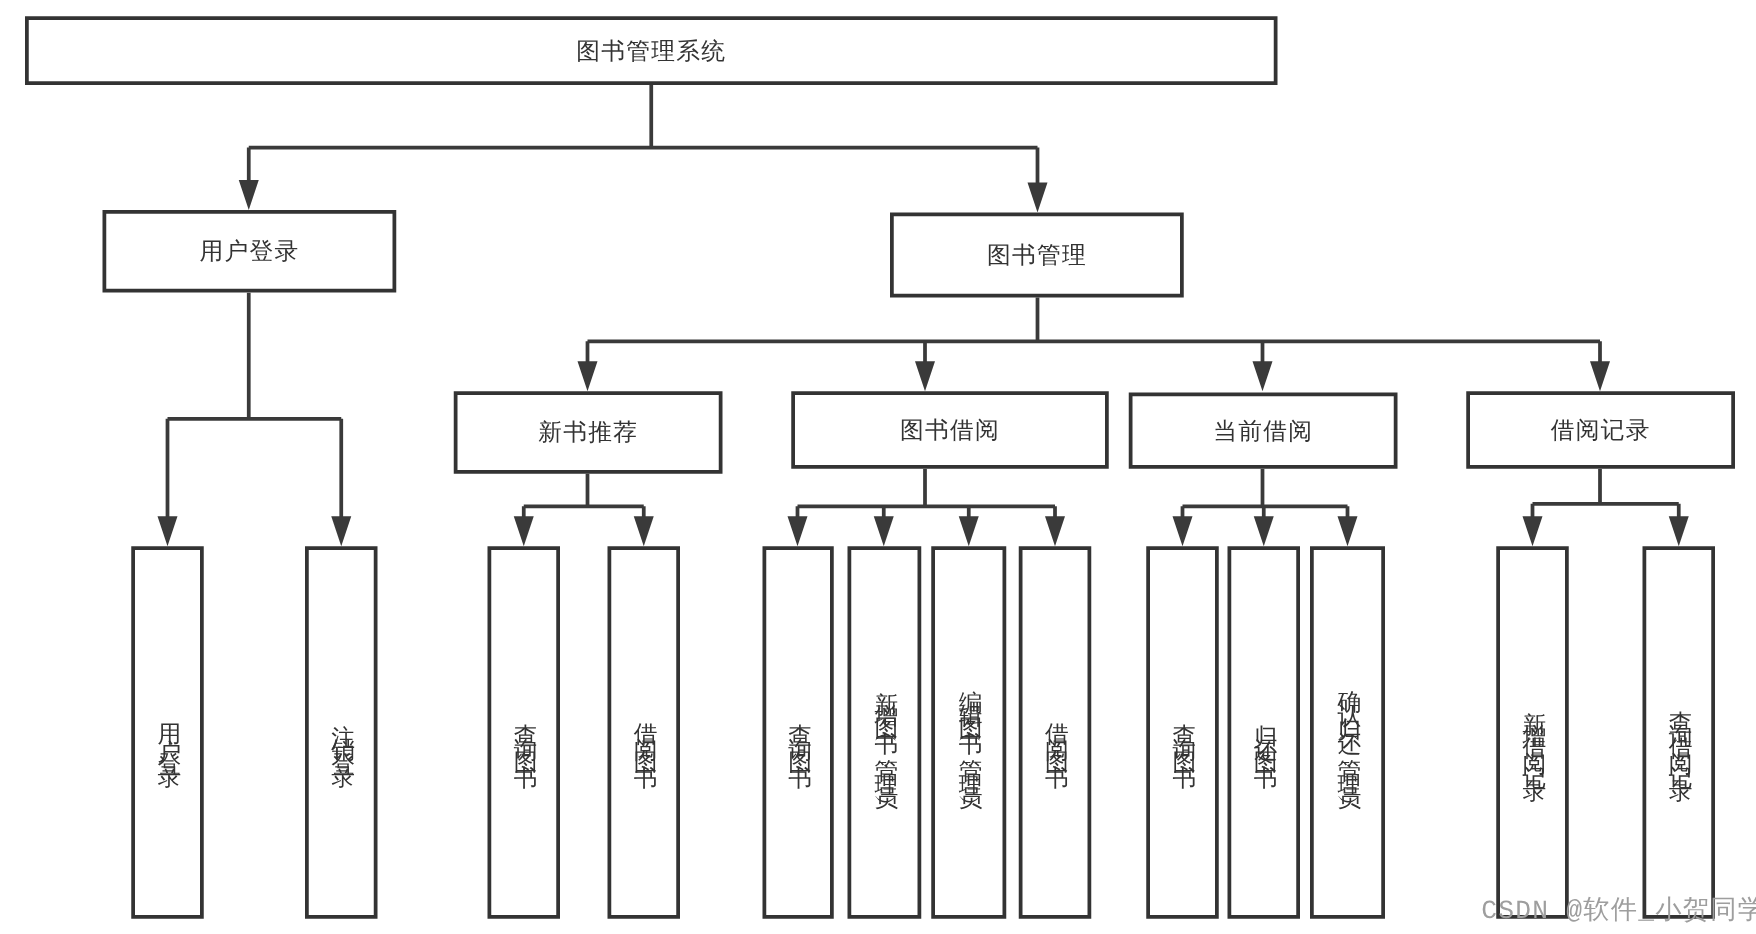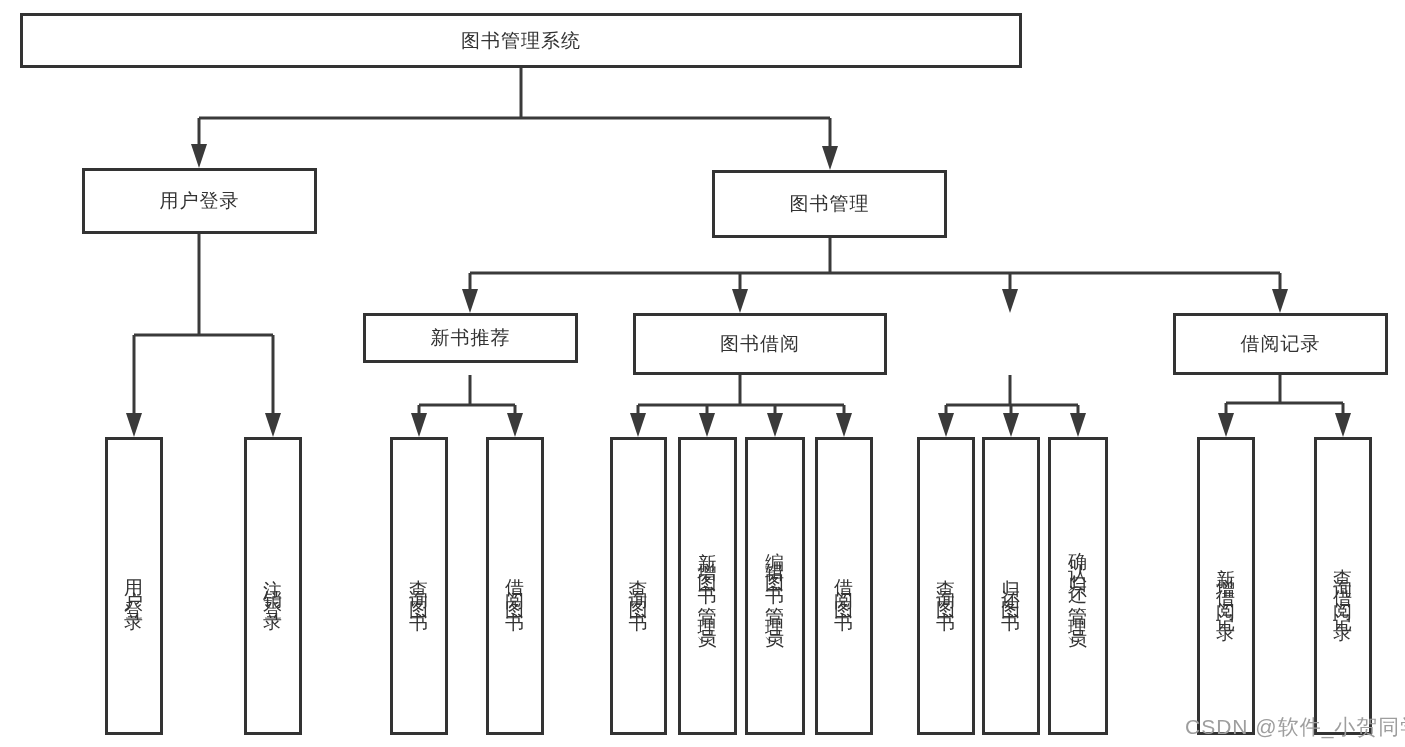--- a/index.html
+++ b/index.html
@@ -2,21 +2,21 @@
 <html><head>
 <meta charset="utf-8">
 <style>
   html, body { margin: 0; padding: 0; background: #ffffff; }
   #canvas {
     position: relative;
     width: 1405px;
     height: 747px;
     background: #ffffff;
     overflow: hidden;
-    font-family: Liberation Sans, sans-serif;
+    font-family: Liberation Mono, monospace;
   }
   #wires {
     position: absolute;
     left: 0; top: 0;
     width: 1405px; height: 747px;
     z-index: 1;
   }
   .hbox {
     position: absolute;
     z-index: 2;
@@ -129,22 +129,23 @@
     <polygon class="head" points="1218,413 1234,413 1226,437"></polygon>
     <path class="wire" d="M1343,403 V417"></path>
     <polygon class="head" points="1335,413 1351,413 1343,437"></polygon>
   </svg>
 
   <div class="hbox" style="left:20px; top:13px; width:1002px; height:55px;">图书管理系统</div>
 
   <div class="hbox" style="left:82px; top:168px; width:235px; height:66px;">用户登录</div>
   <div class="hbox" style="left:712px; top:170px; width:235px; height:68px;">图书管理</div>
 
-  <div class="hbox" style="left:363px; top:313px; width:215px; height:50px;">新书推荐</div>
+  <div class="hbox" style="left:363px; top:313px; width:215px; height:66px;">新书推荐</div>
   <div class="hbox" style="left:633px; top:313px; width:254px; height:62px;">图书借阅</div>
+  <div class="hbox" style="left:903px; top:314px; width:215px; height:61px;">当前借阅</div>
   <div class="hbox" style="left:1173px; top:313px; width:215px; height:62px;text-align:right;">借阅记录</div>
 
   <div class="vbox" style="left:105px; width:58px;">
     <span>用户登录</span>
   </div>
   <div class="vbox" style="left:244px; width:58px;">
     <span>注销登录</span>
   </div>
 
   <div class="vbox" style="left:390px; width:58px;">

